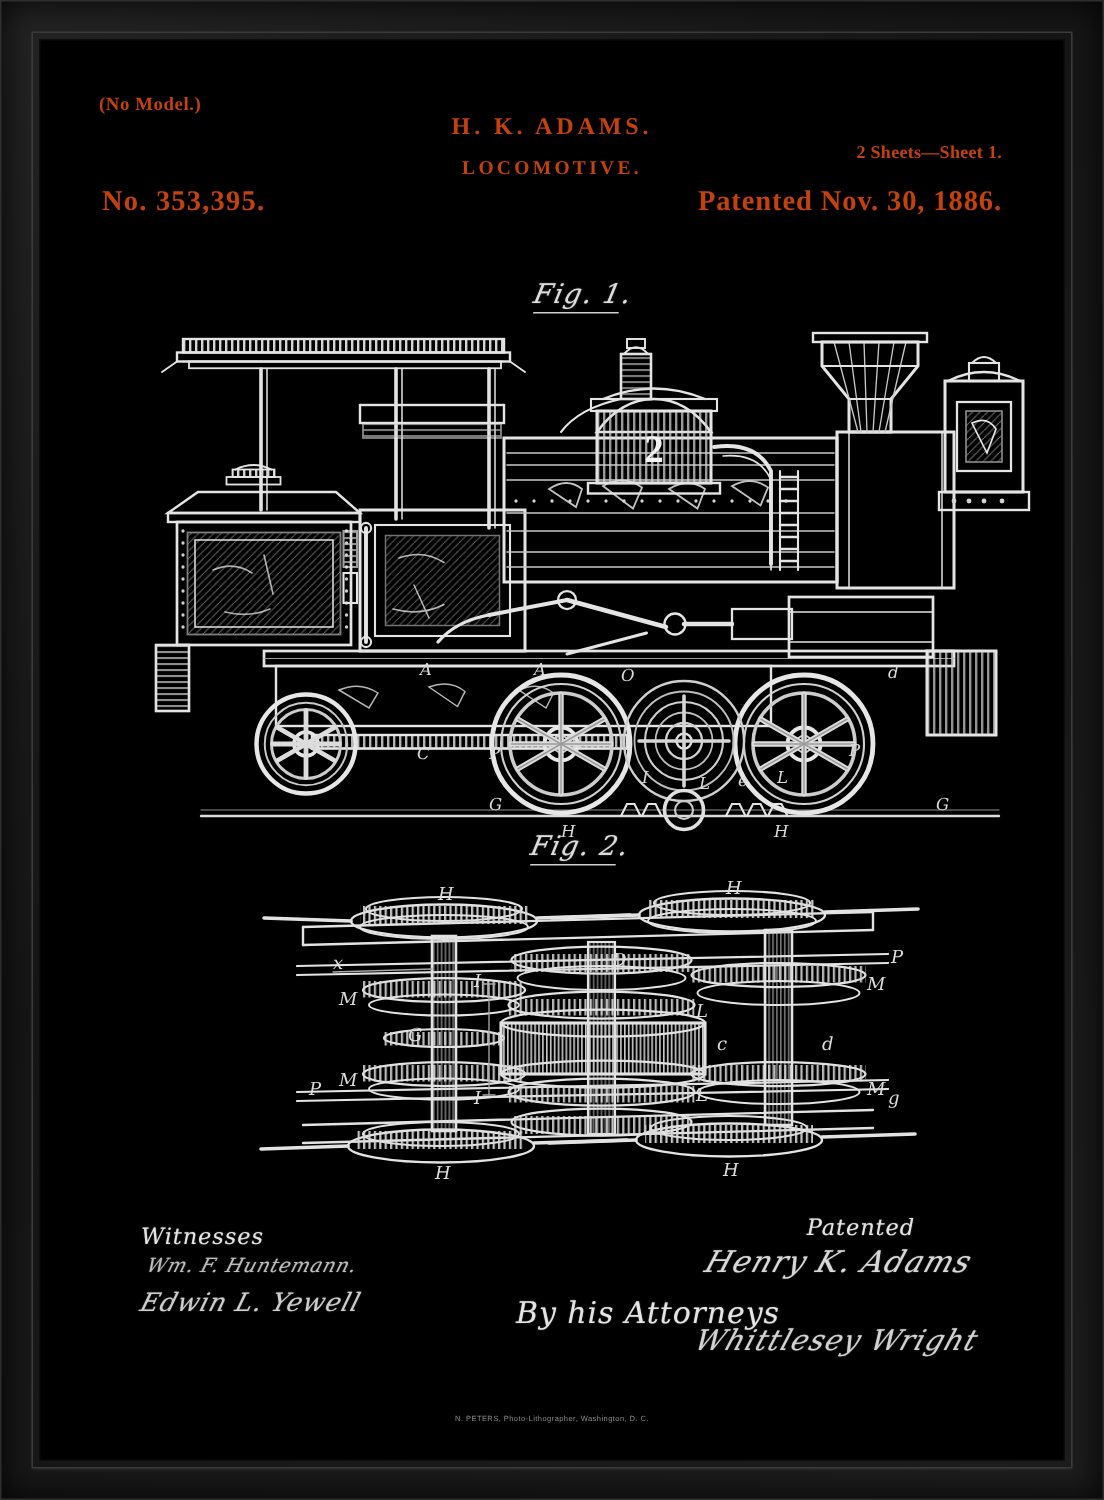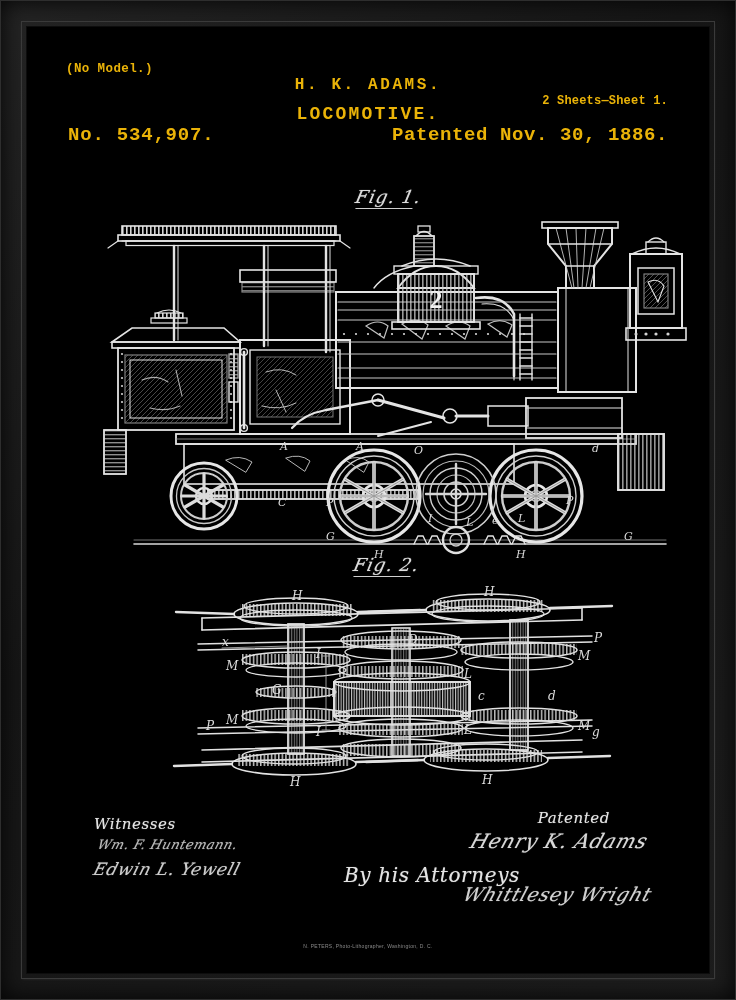--- a/index.html
+++ b/index.html
@@ -17,28 +17,28 @@
          box-shadow:0 0 0 1px #3a3a3a,0 1px 3px rgba(255,255,255,.10);
          pointer-events:none;}
 
   
   #sheet{position:relative;width:100%;height:100%;background:#000;
          box-sizing:border-box;overflow:hidden;
          box-shadow:inset 0 0 0 1px #0d0d0d;}
 
   
   #hdr{position:absolute;left:0;top:0;width:100%;height:120px;}
-  .hd{position:absolute;white-space:nowrap;color:#eab308;
-      font-family:Liberation Mono, monospace;}
+  .hd{position:absolute;white-space:nowrap;color:#c2410c;
+      font-family:Liberation Serif, serif;}
   #nomodel{left:40px;top:36px;font-size:12.5px;letter-spacing:.4px;font-weight:700;}
   #sheets{right:42px;top:36px;font-size:12px;letter-spacing:.2px;font-weight:700;margin-top:32px;}
   #inventor-name{left:50%;transform:translateX(-50%);top:50px;
       font-size:16px;letter-spacing:2.6px;font-weight:700;}
   #subject{left:50%;transform:translateX(-50%);top:78px;
-      font-size:18px;letter-spacing:2.2px;font-weight:700;}
+      font-size:13px;letter-spacing:2.2px;font-weight:700;}
   #patno{left:42px;top:98px;font-size:19px;letter-spacing:.8px;font-weight:700;}
   #patdate{right:42px;top:98px;font-size:19px;letter-spacing:.6px;font-weight:700;}
 
   
   .figcap{position:absolute;color:#dcdcdc;font-style:italic;
      font-family:"DejaVu Serif",serif;font-size:18px;letter-spacing:1px;
      transform:skewX(-12deg);text-shadow:0 0 1px rgba(255,255,255,.5);}
   .figcap:after{content:"";position:absolute;left:2px;right:6px;bottom:-2px;
      height:1px;background:#cfcfcf;}
   #fig1cap{left:330px;top:160px;}
@@ -75,21 +75,21 @@
 <div id="frame">
   <div id="bevel"></div>
 
   <div id="sheet">
 
     <div id="hdr">
       <div class="hd" id="nomodel">(No Model.)</div>
       <div class="hd" id="sheets">2 Sheets—Sheet 1.</div>
       <div class="hd" id="inventor-name">H. K. ADAMS.</div>
       <div class="hd" id="subject">LOCOMOTIVE.</div>
-      <div class="hd" id="patno">No. 534,907.</div>
+      <div class="hd" id="patno">No. 353,395.</div>
       <div class="hd" id="patdate">Patented Nov. 30, 1886.</div>
     </div>
 
     <div class="figcap" id="fig1cap">Fig. 1.</div>
 
     <div id="fig1">
       <svg width="736" height="310" viewBox="0 0 736 310">
         <defs>
           <g id="spokewheel">
             <circle r="46" fill="none" stroke="#e6e6e6" stroke-width="3.2"></circle>

